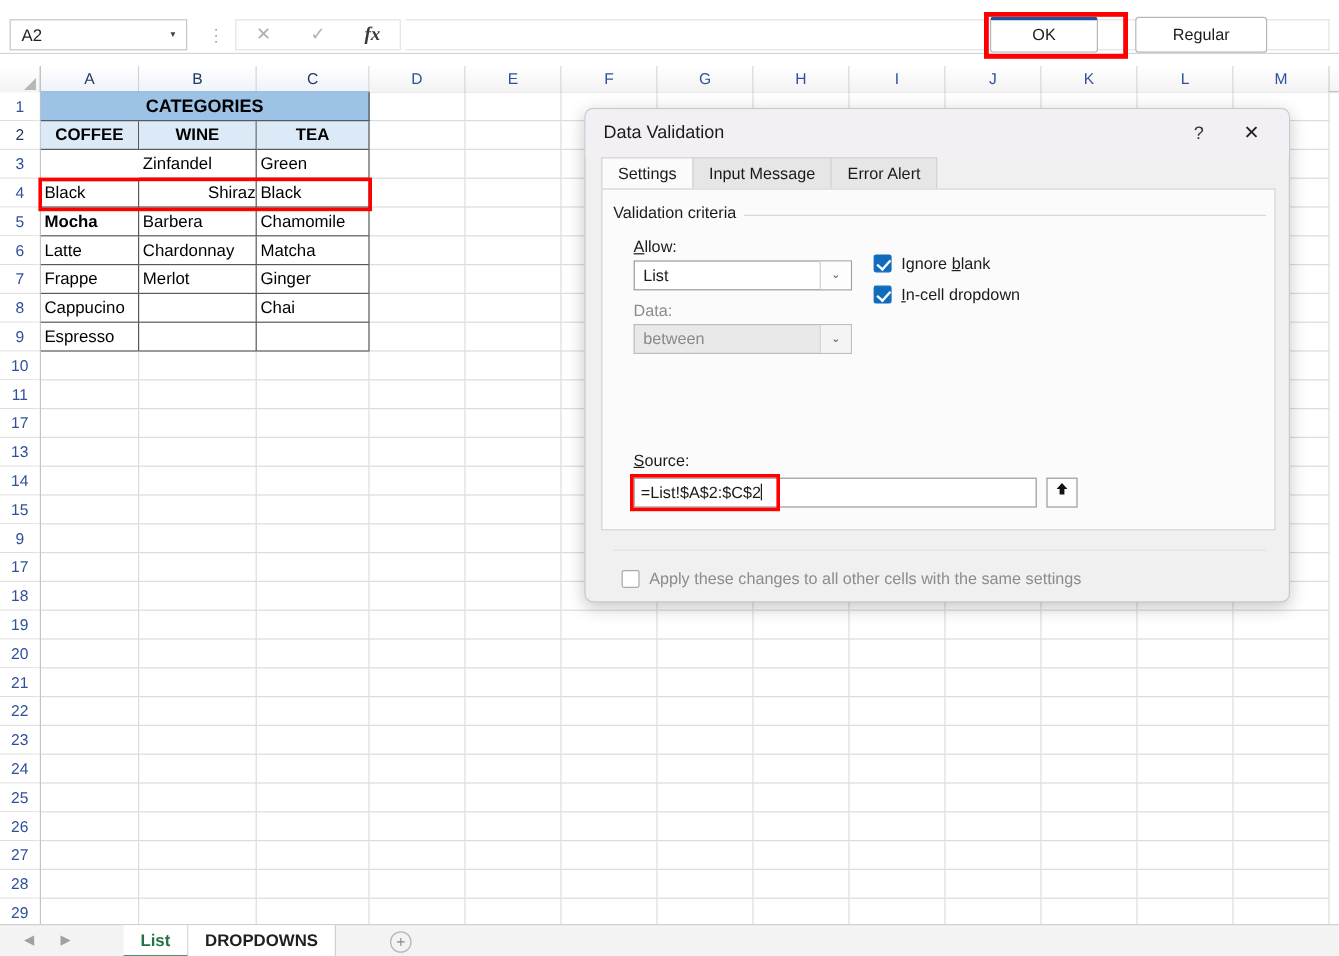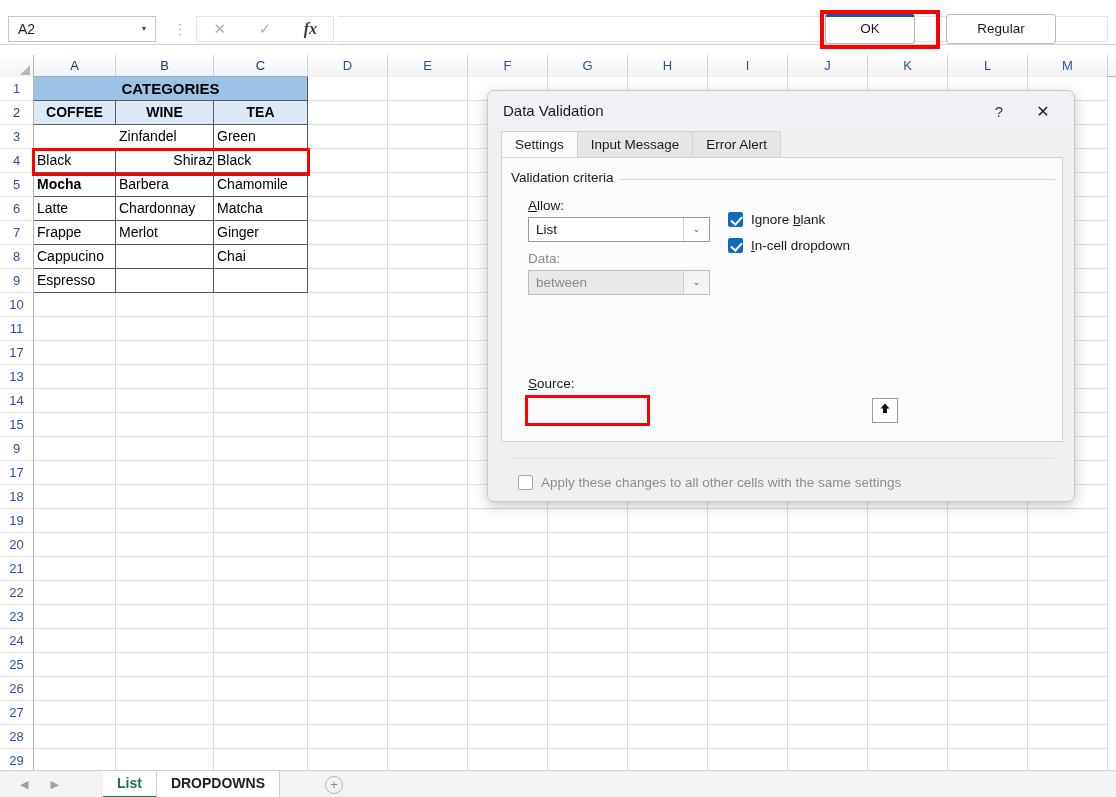--- a/index.html
+++ b/index.html
@@ -891,20 +891,21 @@
     <div class="cbx-row" style="left:226px; top:54px;">
       <span class="cbx"></span>
       <span class="cbx-label">Ignore <u>b</u>lank</span>
     </div>
     <div class="cbx-row" style="left:226px; top:80px;">
       <span class="cbx"></span>
       <span class="cbx-label"><u>I</u>n-cell dropdown</span>
     </div>
 
     <div class="f-label" style="left:26px; top:218px;"><u>S</u>ource:</div>
+    <div id="source-input"><span>=List!$A$2:$C$2</span><span id="source-caret"></span></div>
     <div id="source-redbox"></div>
     <div id="range-btn">
       <svg width="14" height="14" viewBox="0 0 14 14">
         <path d="M7 1.5 L11.5 6.5 L9 6.5 L9 11 L5 11 L5 6.5 L2.5 6.5 Z" fill="#111"></path>
       </svg>
     </div>
 
     <div id="apply-divider"></div>
     <div class="cbx-row" id="apply-row">
       <span class="cbx off"></span>

